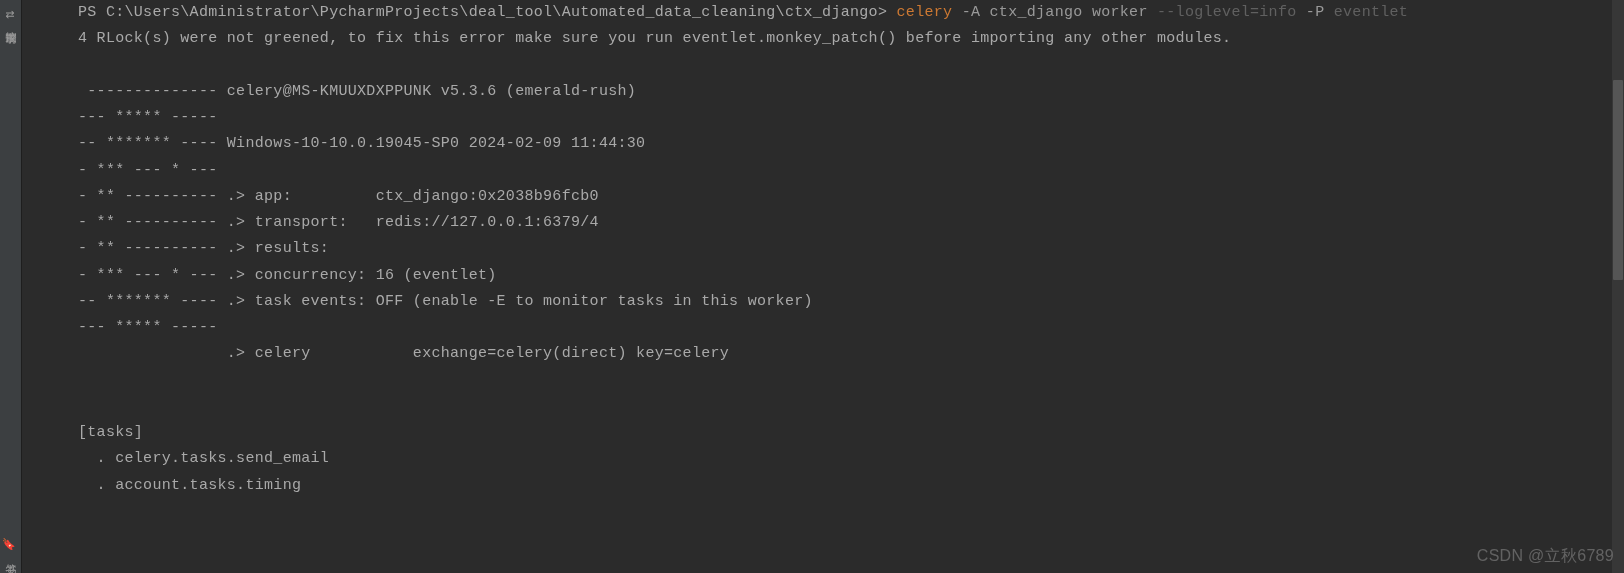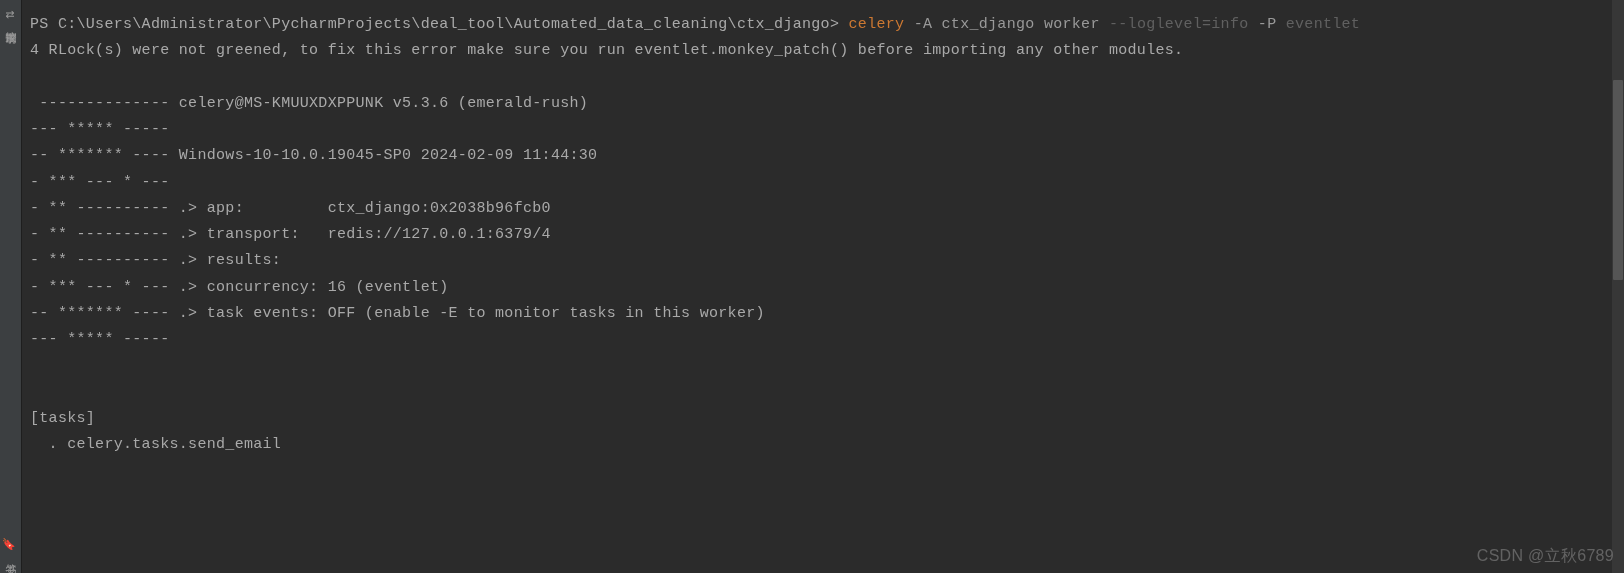--- a/index.html
+++ b/index.html
@@ -42,23 +42,24 @@
     .sidebar-tab:first-child {
       margin-top: 0;
     }
     .sidebar-tab:last-child {
       margin-top: auto;
       margin-bottom: 10px;
     }
     .terminal-area {
       flex: 1;
       background: #2b2b2b;
-      padding: 12px 8px;
+      padding: 0 8px;
       position: relative;
       overflow: hidden;
+      margin-left: 48px;
     }
     .terminal-line {
       white-space: pre;
       line-height: 1.75;
       letter-spacing: 0.3px;
     }
     .prompt-path {
       color: #a9a9a9;
     }
     .cmd-celery {
@@ -119,23 +120,25 @@
   <div class="terminal-line"> -------------- celery@MS-KMUUXDXPPUNK v5.3.6 (emerald-rush)</div>
   <div class="terminal-line">--- ***** -----</div>
   <div class="terminal-line">-- ******* ---- Windows-10-10.0.19045-SP0 2024-02-09 11:44:30</div>
   <div class="terminal-line">- *** --- * ---</div>
   <div class="terminal-line">- ** ---------- .&gt; app:         ctx_django:0x2038b96fcb0</div>
   <div class="terminal-line">- ** ---------- .&gt; transport:   redis://127.0.0.1:6379/4</div>
   <div class="terminal-line">- ** ---------- .&gt; results:     </div>
   <div class="terminal-line">- *** --- * --- .&gt; concurrency: 16 (eventlet)</div>
   <div class="terminal-line">-- ******* ---- .&gt; task events: OFF (enable -E to monitor tasks in this worker)</div>
   <div class="terminal-line">--- ***** -----</div>
+  <div class="terminal-line">                .&gt; celery           exchange=celery(direct) key=celery</div>
   <div class="terminal-line"> </div>
   <div class="terminal-line"> </div>
   <div class="terminal-line">[tasks]</div>
   <div class="terminal-line">  . celery.tasks.send_email</div>
+  <div class="terminal-line">  . account.tasks.timing</div>
 
   <div class="scrollbar-track">
     <div class="scrollbar-thumb"></div>
   </div>
 
   <div class="watermark">CSDN @立秋6789</div>
 </div>
 
 </body></html>

